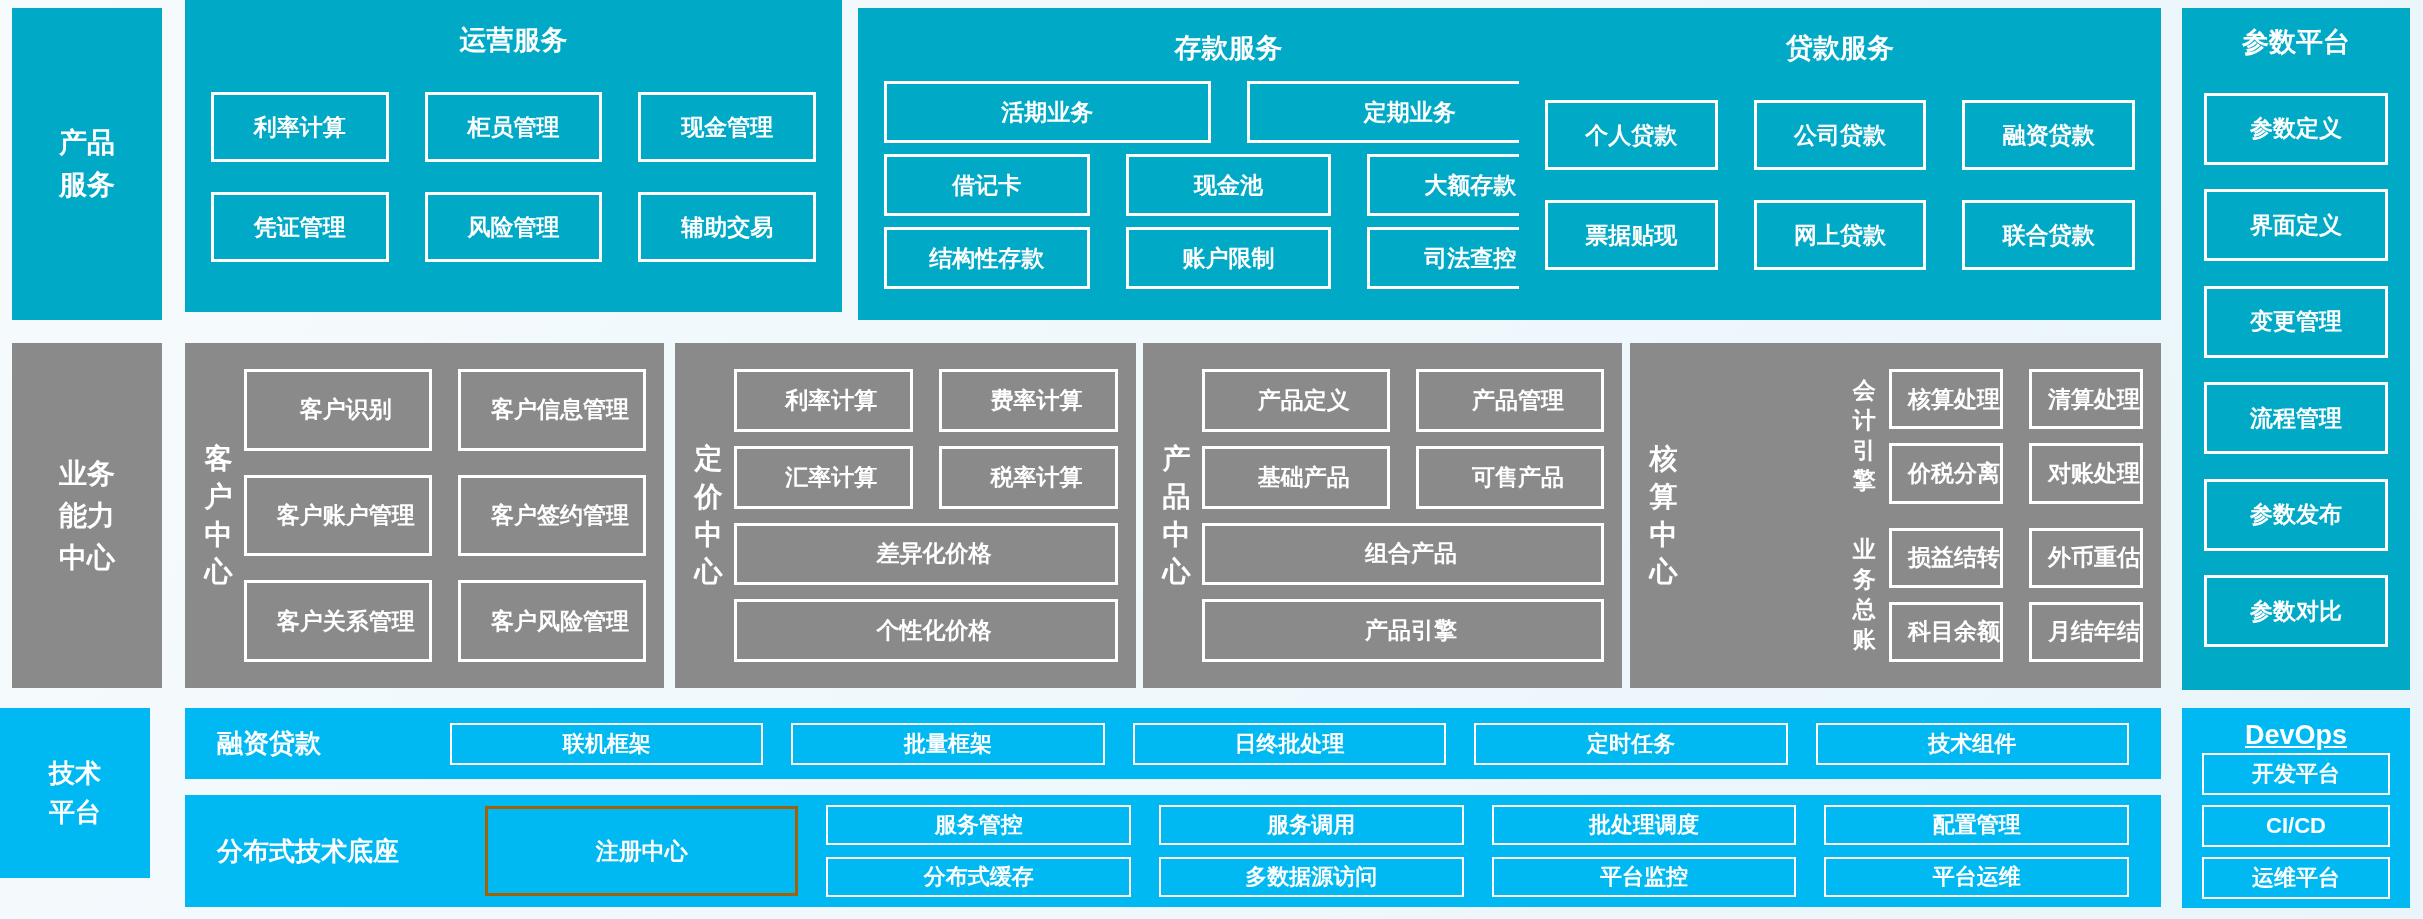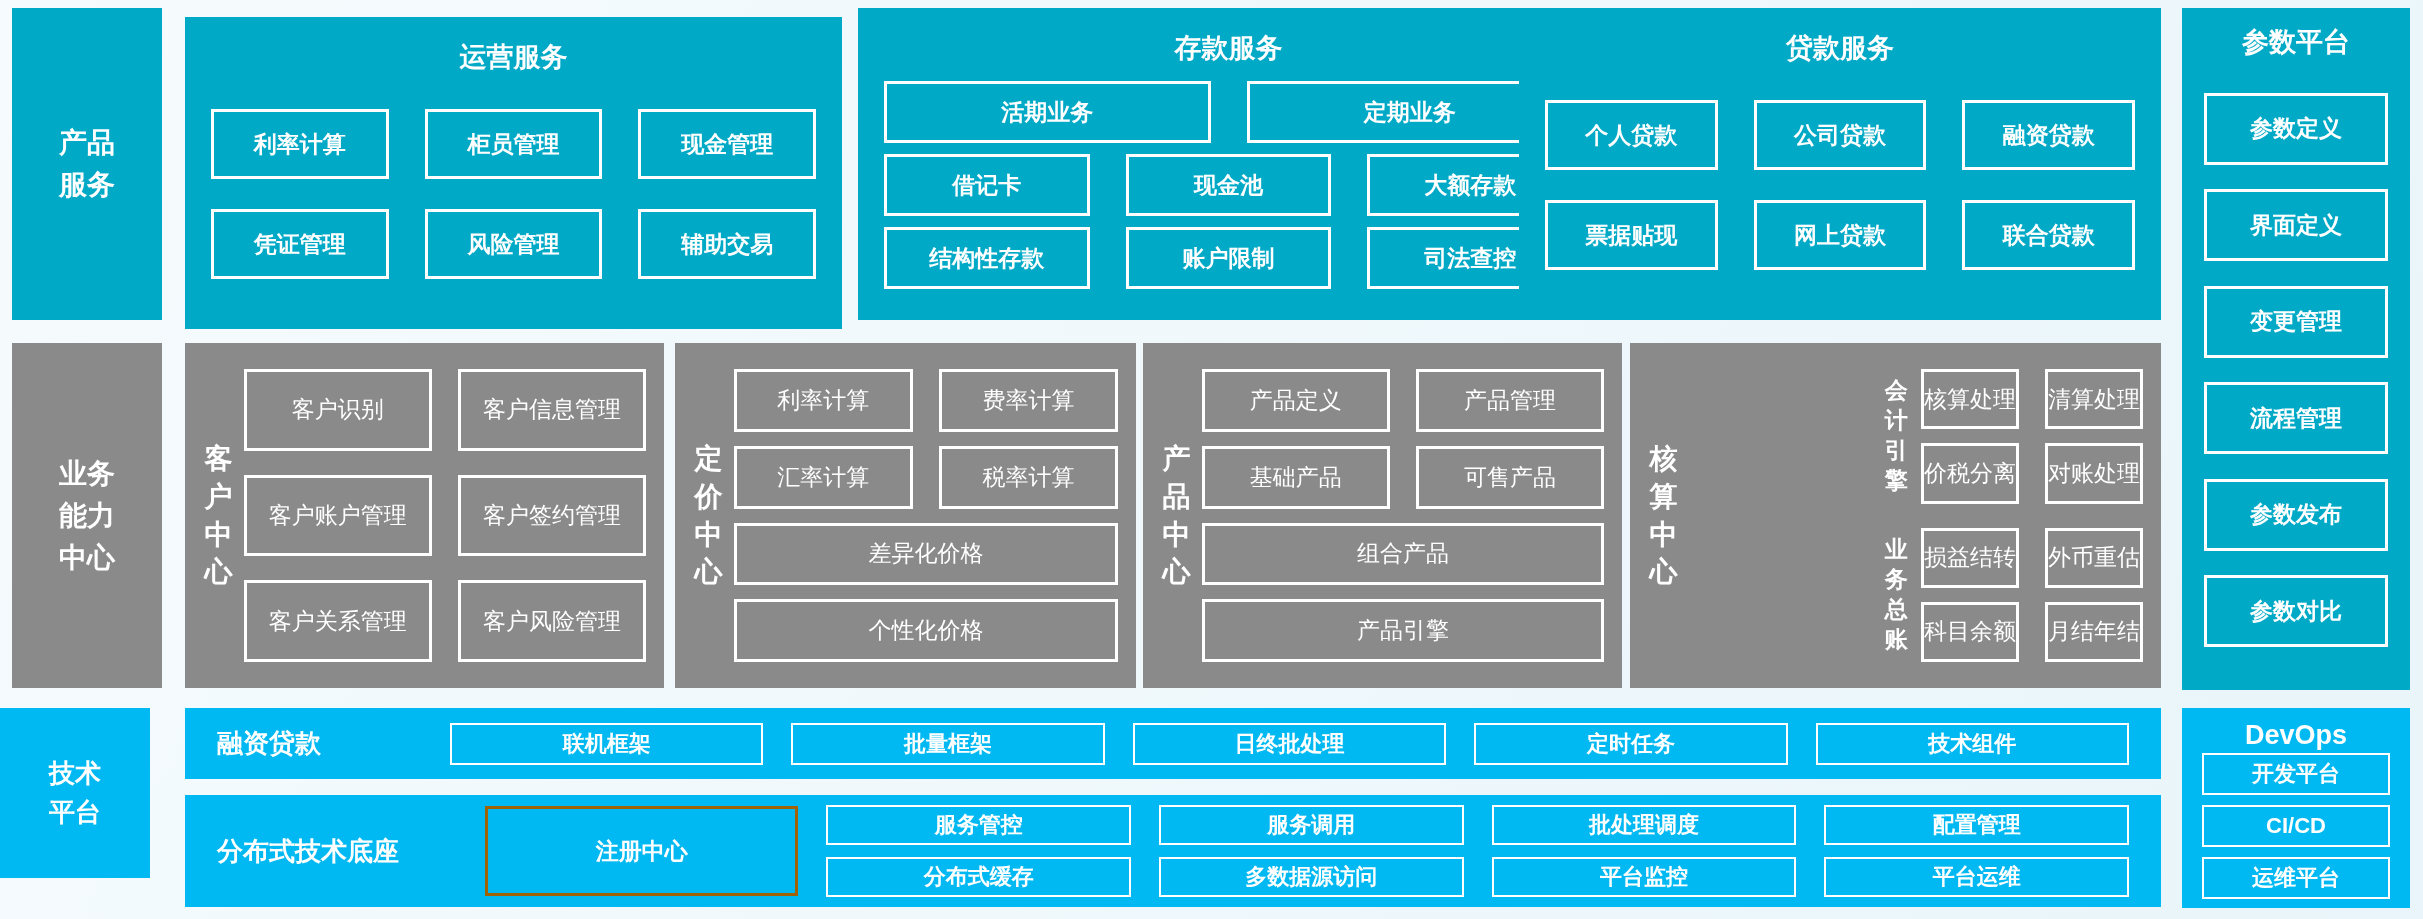--- a/index.html
+++ b/index.html
@@ -28,21 +28,21 @@
   .cell.sm{height:56px;}
 
   
   .center{display:flex;align-items:stretch;padding:26px 18px;gap:10px;}
   .vlabel{display:flex;align-items:center;justify-content:center;font-weight:bold;flex-shrink:0;}
   .vlabel>span{display:block;width:1.1em;word-break:break-all;line-height:1.35;text-align:center;
     font-size:28px;}
   .vlabel.sub>span{font-size:23px;line-height:1.3;}
   .cgrid{flex:1;display:grid;grid-template-columns:1fr 1fr;gap:24px 26px;}
   .cbox{border:3px solid #fff;display:flex;align-items:center;justify-content:center;
-    font-size:23px;font-weight:normal;}
+    font-size:23px;font-weight:bold;padding-left:16px;}
   .wide{grid-column:1 / -1;}
   .acc{flex:1;display:flex;flex-direction:column;gap:24px;align-items:flex-end;}
   .acc-group{flex:1;display:flex;gap:12px;}
   .acc-grid{flex:1;display:grid;grid-template-columns:1fr 1fr;gap:14px 26px;}
 
   
   .vpanel{display:flex;flex-direction:column;}
   .vpanel-title{text-align:center;font-size:27px;font-weight:bold;padding:16px 0 2px;flex-shrink:0;}
   .vitems{flex:1;display:flex;flex-direction:column;justify-content:space-evenly;padding:6px 22px 18px;}
   .vitems .cell{flex:none;height:66px;}
@@ -61,21 +61,21 @@
   .dgrid .cell{height:36px;border-width:2px;font-size:22px;flex:none;}
 </style>
 </head>
 <body>
 
 <div class="page">
 
   <div class="panel teal sidebar" style="left:12px;top:8px;width:150px;height:312px;">产品
 服务</div>
 
-  <div class="panel teal group" style="left:185px;top:17px;width:657px;height:312px;">
+  <div class="panel teal group" style="left:185px;top:0;width:657px;height:312px;">
     <div class="group-title">运营服务</div>
     <div class="rows">
       <div class="row">
         <div class="cell">利率计算</div>
         <div class="cell">柜员管理</div>
         <div class="cell">现金管理</div>
       </div>
       <div class="row">
         <div class="cell">凭证管理</div>
         <div class="cell">风险管理</div>
@@ -229,21 +229,21 @@
       <div class="cell">批处理调度</div>
       <div class="cell">配置管理</div>
       <div class="cell">分布式缓存</div>
       <div class="cell">多数据源访问</div>
       <div class="cell">平台监控</div>
       <div class="cell">平台运维</div>
     </div>
   </div>
 
   <div class="panel blue vpanel" style="left:2182px;top:708px;width:228px;height:200px;">
-    <div class="vpanel-title" style="padding:12px 0 0;">DevOps</div>
+    <div class="vpanel-title" style="padding:12px 0 0;text-decoration:underline;">DevOps</div>
     <div class="devops-items">
       <div class="cell">开发平台</div>
       <div class="cell">CI/CD</div>
       <div class="cell">运维平台</div>
     </div>
   </div>
 
 </div>
 
 </body></html>

